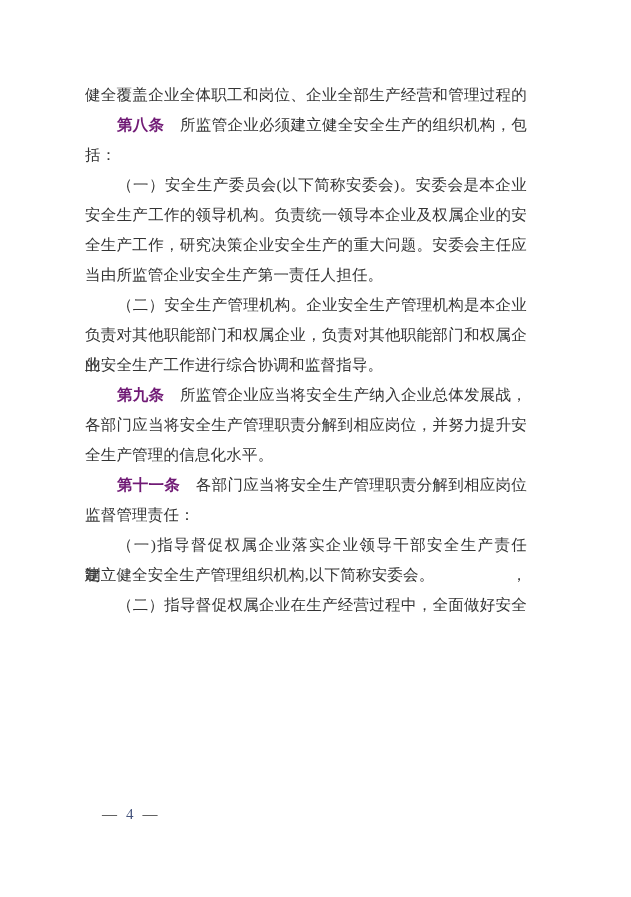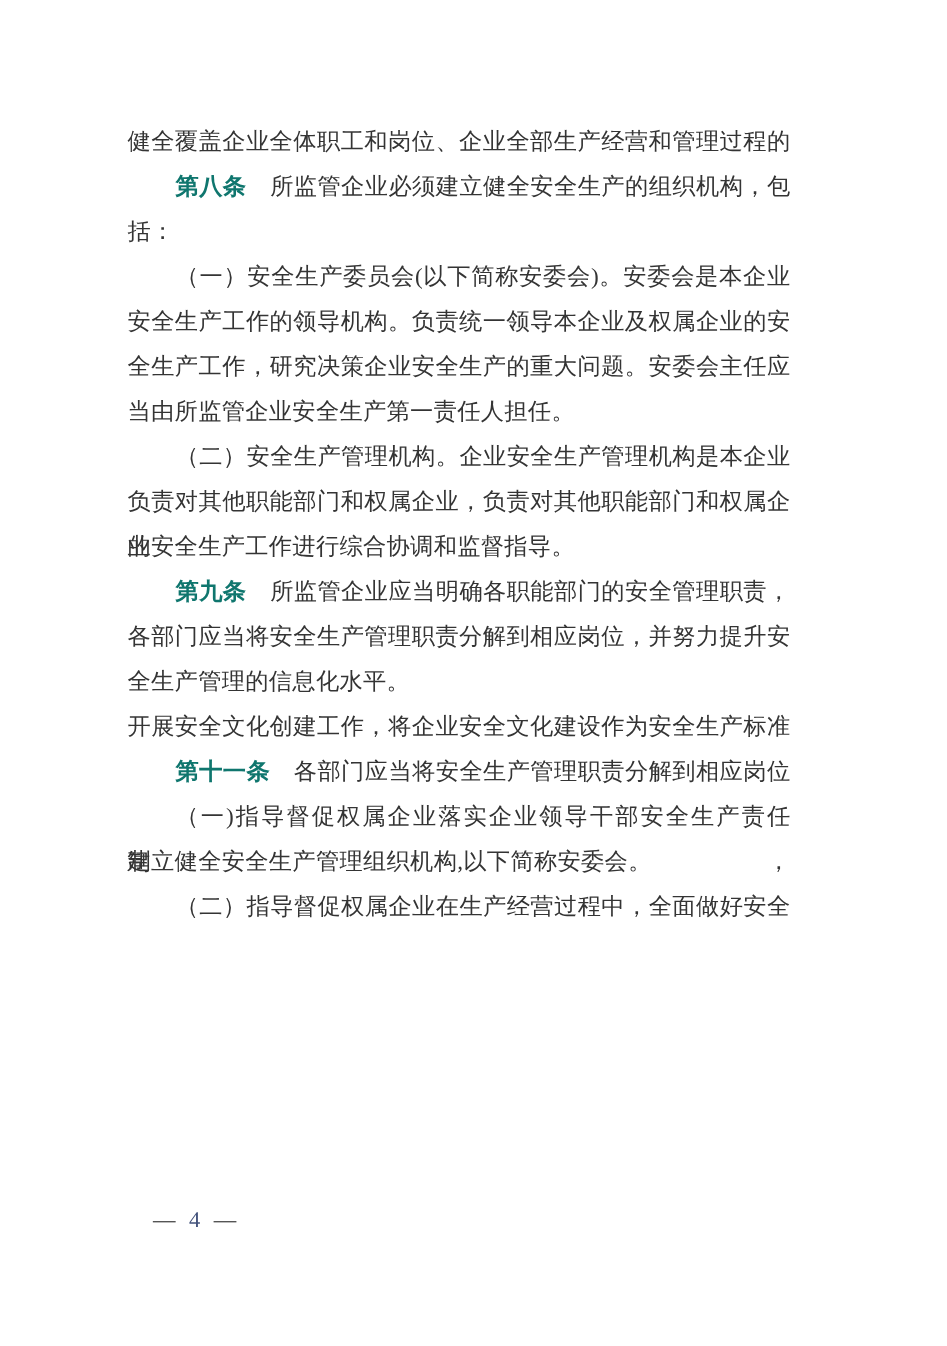--- a/index.html
+++ b/index.html
@@ -35,21 +35,21 @@
     text-align:justify;
     text-align-last:justify;
     text-justify:inter-character;
   }
   .line.indent{
     text-indent:32px;
   }
   .seg-bold{
     font-weight:700;
     font-family:"Liberation Sans","DejaVu Sans",sans-serif;
-    color:#0f766e;
+    color:#701a75;
   }
   .footer{
     position:absolute;
     left:102px;top:806px;
     font-size:15px;
     color:#222222;
   }
   .footer .dash{
     color:#2a2a2a;
     letter-spacing:0;
@@ -80,25 +80,25 @@
       <div class="line justify"><span class="seg">健全覆盖企业全体职工和岗位、企业全部生产经营和管理过程的</span></div>
       <div class="line justify indent"><span class="seg seg-bold">第八条</span><span class="seg">　所监管企业必须建立健全安全生产的组织机构，包</span></div>
       <div class="line"><span class="seg">括：</span></div>
       <div class="line justify indent"><span class="seg">（一）安全生产委员会(以下简称安委会)。安委会是本企业</span></div>
       <div class="line justify"><span class="seg">安全生产工作的领导机构。负责统一领导本企业及权属企业的安</span></div>
       <div class="line justify"><span class="seg">全生产工作，研究决策企业安全生产的重大问题。安委会主任应</span></div>
       <div class="line"><span class="seg">当由所监管企业安全生产第一责任人担任。</span></div>
       <div class="line justify indent"><span class="seg">（二）安全生产管理机构。企业安全生产管理机构是本企业</span></div>
       <div class="line justify"><span class="seg">负责对其他职能部门和权属企业，负责对其他职能部门和权属企业</span></div>
       <div class="line"><span class="seg">的安全生产工作进行综合协调和监督指导。</span></div>
-      <div class="line justify indent"><span class="seg seg-bold">第九条</span><span class="seg">　所监管企业应当明确各职能部门的安全管理职责，</span></div>
+      <div class="line justify indent"><span class="seg seg-bold">第九条</span><span class="seg">　所监管企业应当将安全生产纳入企业总体发展战，</span></div>
       <div class="line justify"><span class="seg">各部门应当将安全生产管理职责分解到相应岗位，并努力提升安</span></div>
       <div class="line"><span class="seg">全生产管理的信息化水平。</span></div>
-      <div class="line justify"><span class="seg">开展安全文化创建工作，将企业安全文化建设作为安全生产标准</span></div>
       <div class="line justify indent"><span class="seg seg-bold">第十一条</span><span class="seg">　各部门应当将安全生产管理职责分解到相应岗位</span></div>
+      <div class="line"><span class="seg">监督管理责任：</span></div>
       <div class="line justify indent"><span class="seg">（一)指导督促权属企业落实企业领导干部安全生产责任制，</span></div>
       <div class="line"><span class="seg">建立健全安全生产管理组织机构,以下简称安委会。</span></div>
       <div class="line justify indent"><span class="seg">（二）指导督促权属企业在生产经营过程中，全面做好安全</span></div>
     </div>
   <div class="footer">
     <span class="dash">—</span><span class="pagenum">4</span><span class="dash">—</span>
   </div>
   <div class="bottom-edge"></div>
   <div class="below-edge"></div>
 </div>

